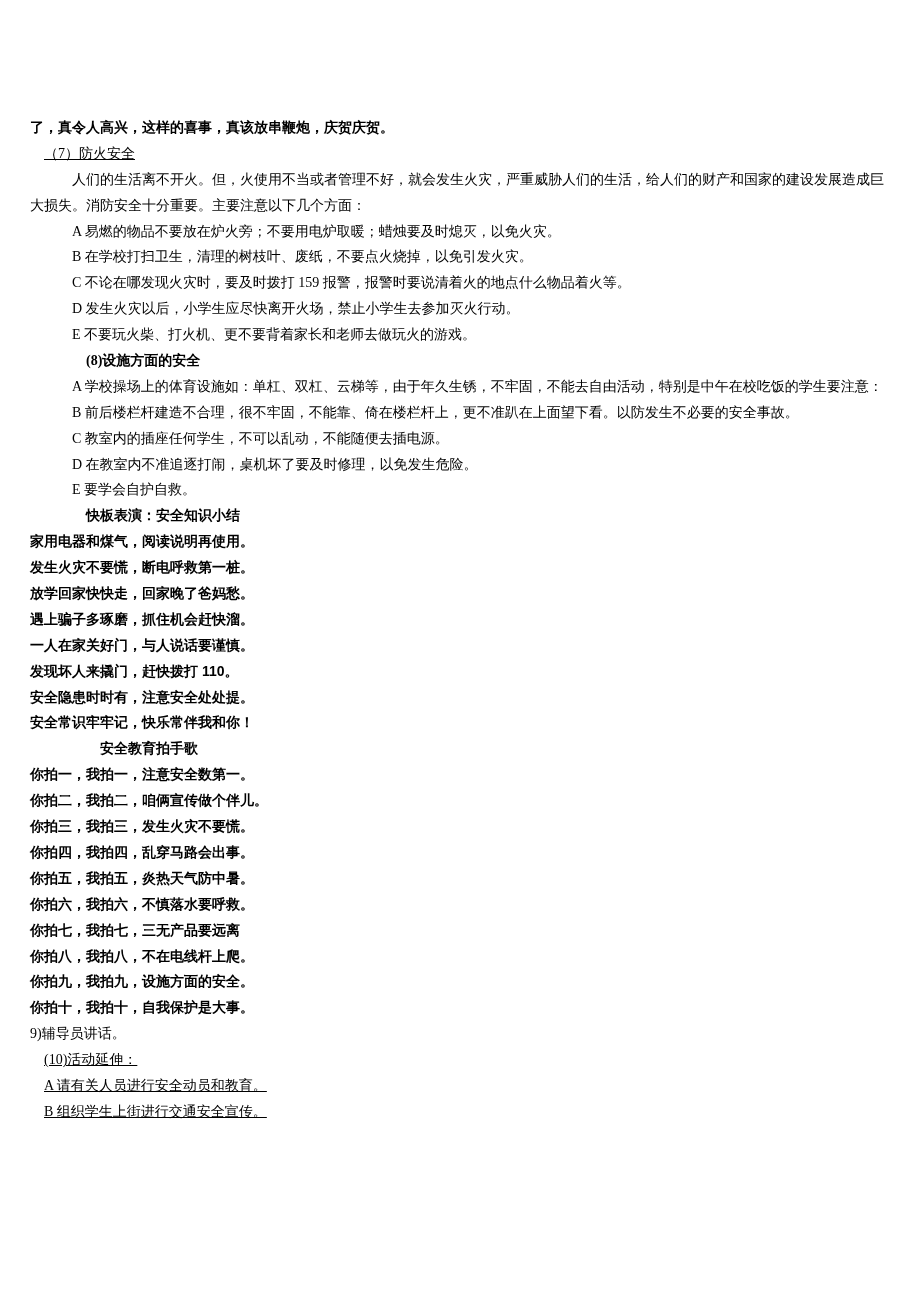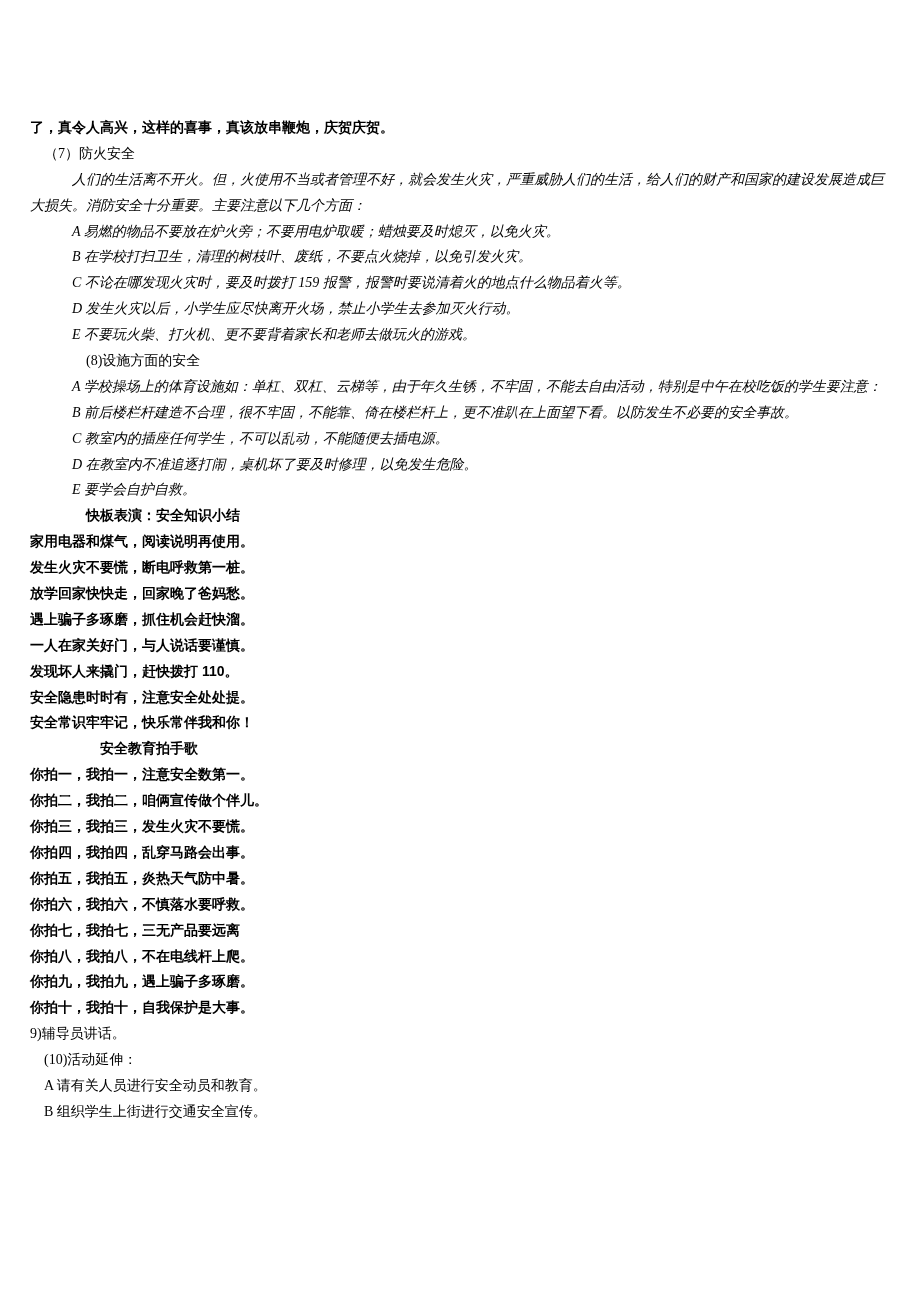--- a/index.html
+++ b/index.html
@@ -15,27 +15,28 @@
       color: #000000;
       padding: 115px 30px 30px 30px;
       width: 920px;
     }
     .bold {
       font-weight: bold;
       font-family: "SimHei", "黑体", sans-serif;
     }
     .indent-1 {
       text-indent: 1em;
+      text-decoration: underline;
     }
     .indent-3 {
       text-indent: 3em;
-      font-style: italic;
     }
     .indent-4 {
       text-indent: 4em;
+      font-weight: bold;
     }
     .indent-5 {
       text-indent: 5em;
     }
     p {
       margin: 0;
     }
   </style>
 </head>
 <body>
@@ -69,20 +70,20 @@
 
 <p class="bold indent-5">安全教育拍手歌</p>
 <p class="bold">你拍一，我拍一，注意安全数第一。</p>
 <p class="bold">你拍二，我拍二，咱俩宣传做个伴儿。</p>
 <p class="bold">你拍三，我拍三，发生火灾不要慌。</p>
 <p class="bold">你拍四，我拍四，乱穿马路会出事。</p>
 <p class="bold">你拍五，我拍五，炎热天气防中暑。</p>
 <p class="bold">你拍六，我拍六，不慎落水要呼救。</p>
 <p class="bold">你拍七，我拍七，三无产品要远离</p>
 <p class="bold">你拍八，我拍八，不在电线杆上爬。</p>
-<p class="bold">你拍九，我拍九，遇上骗子多琢磨。</p>
+<p class="bold">你拍九，我拍九，设施方面的安全。</p>
 <p class="bold">你拍十，我拍十，自我保护是大事。</p>
 
 <p>9)辅导员讲话。</p>
 
 <p class="indent-1">(10)活动延伸：</p>
 <p class="indent-1">A 请有关人员进行安全动员和教育。</p>
 <p class="indent-1">B 组织学生上街进行交通安全宣传。</p>
 
 </body></html>

